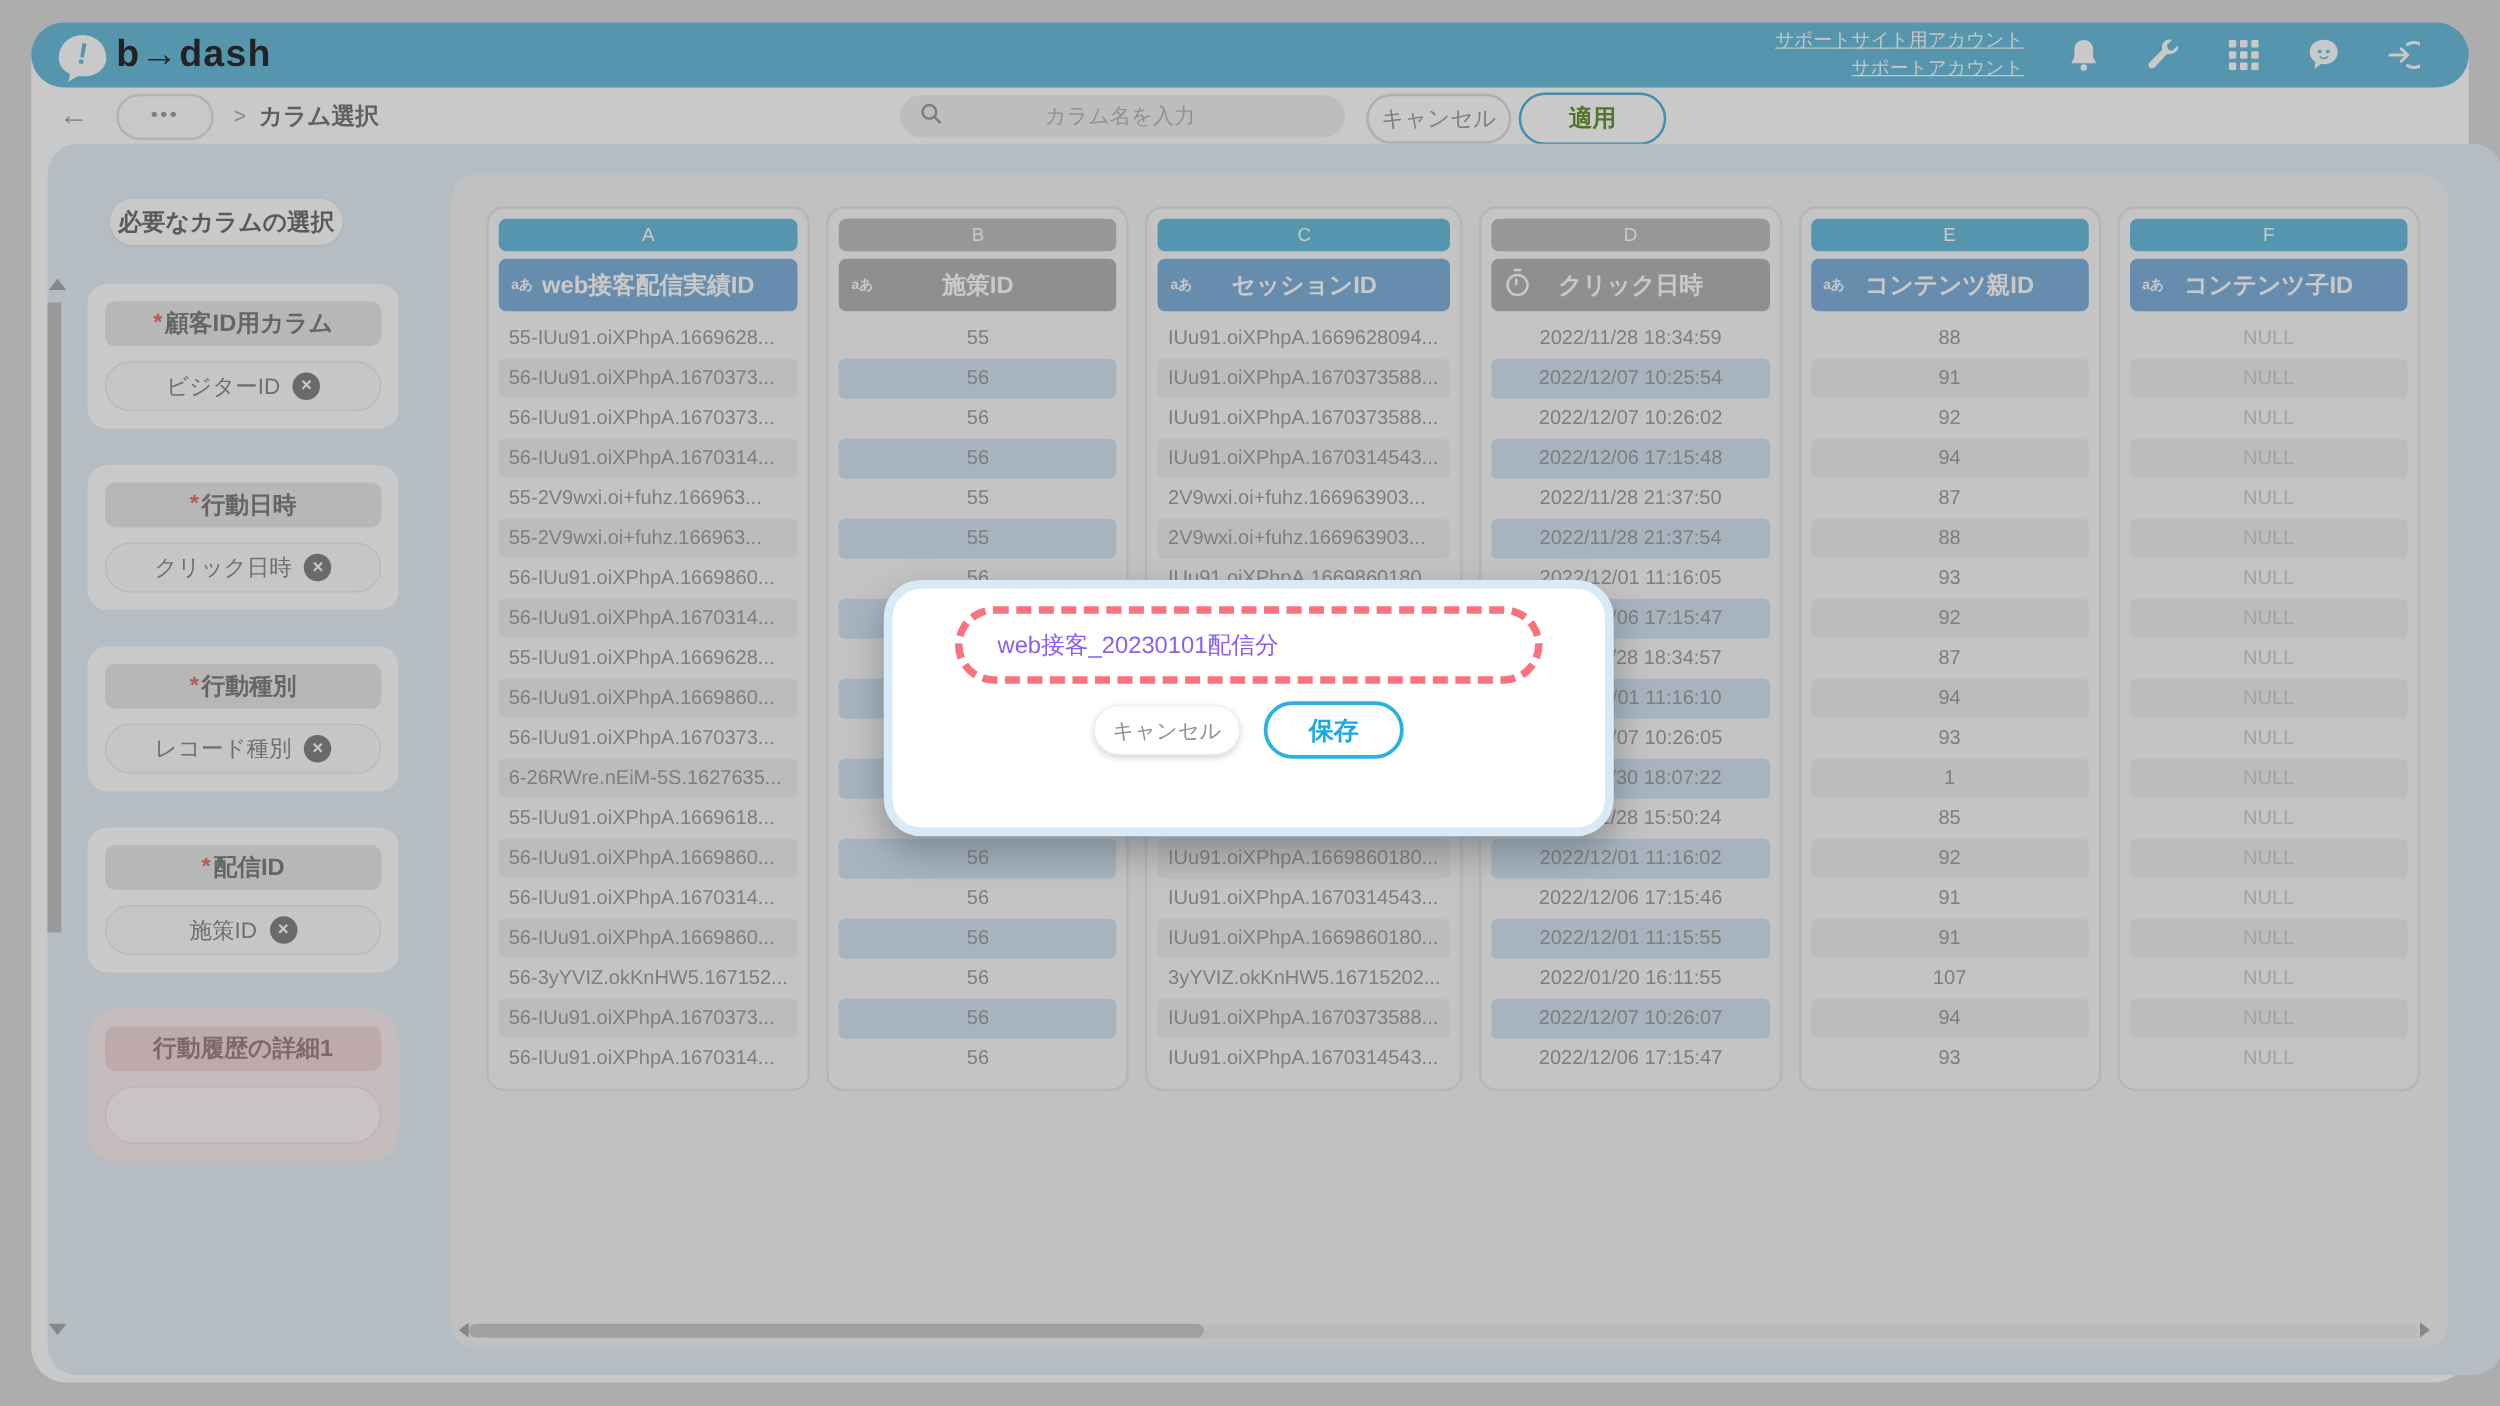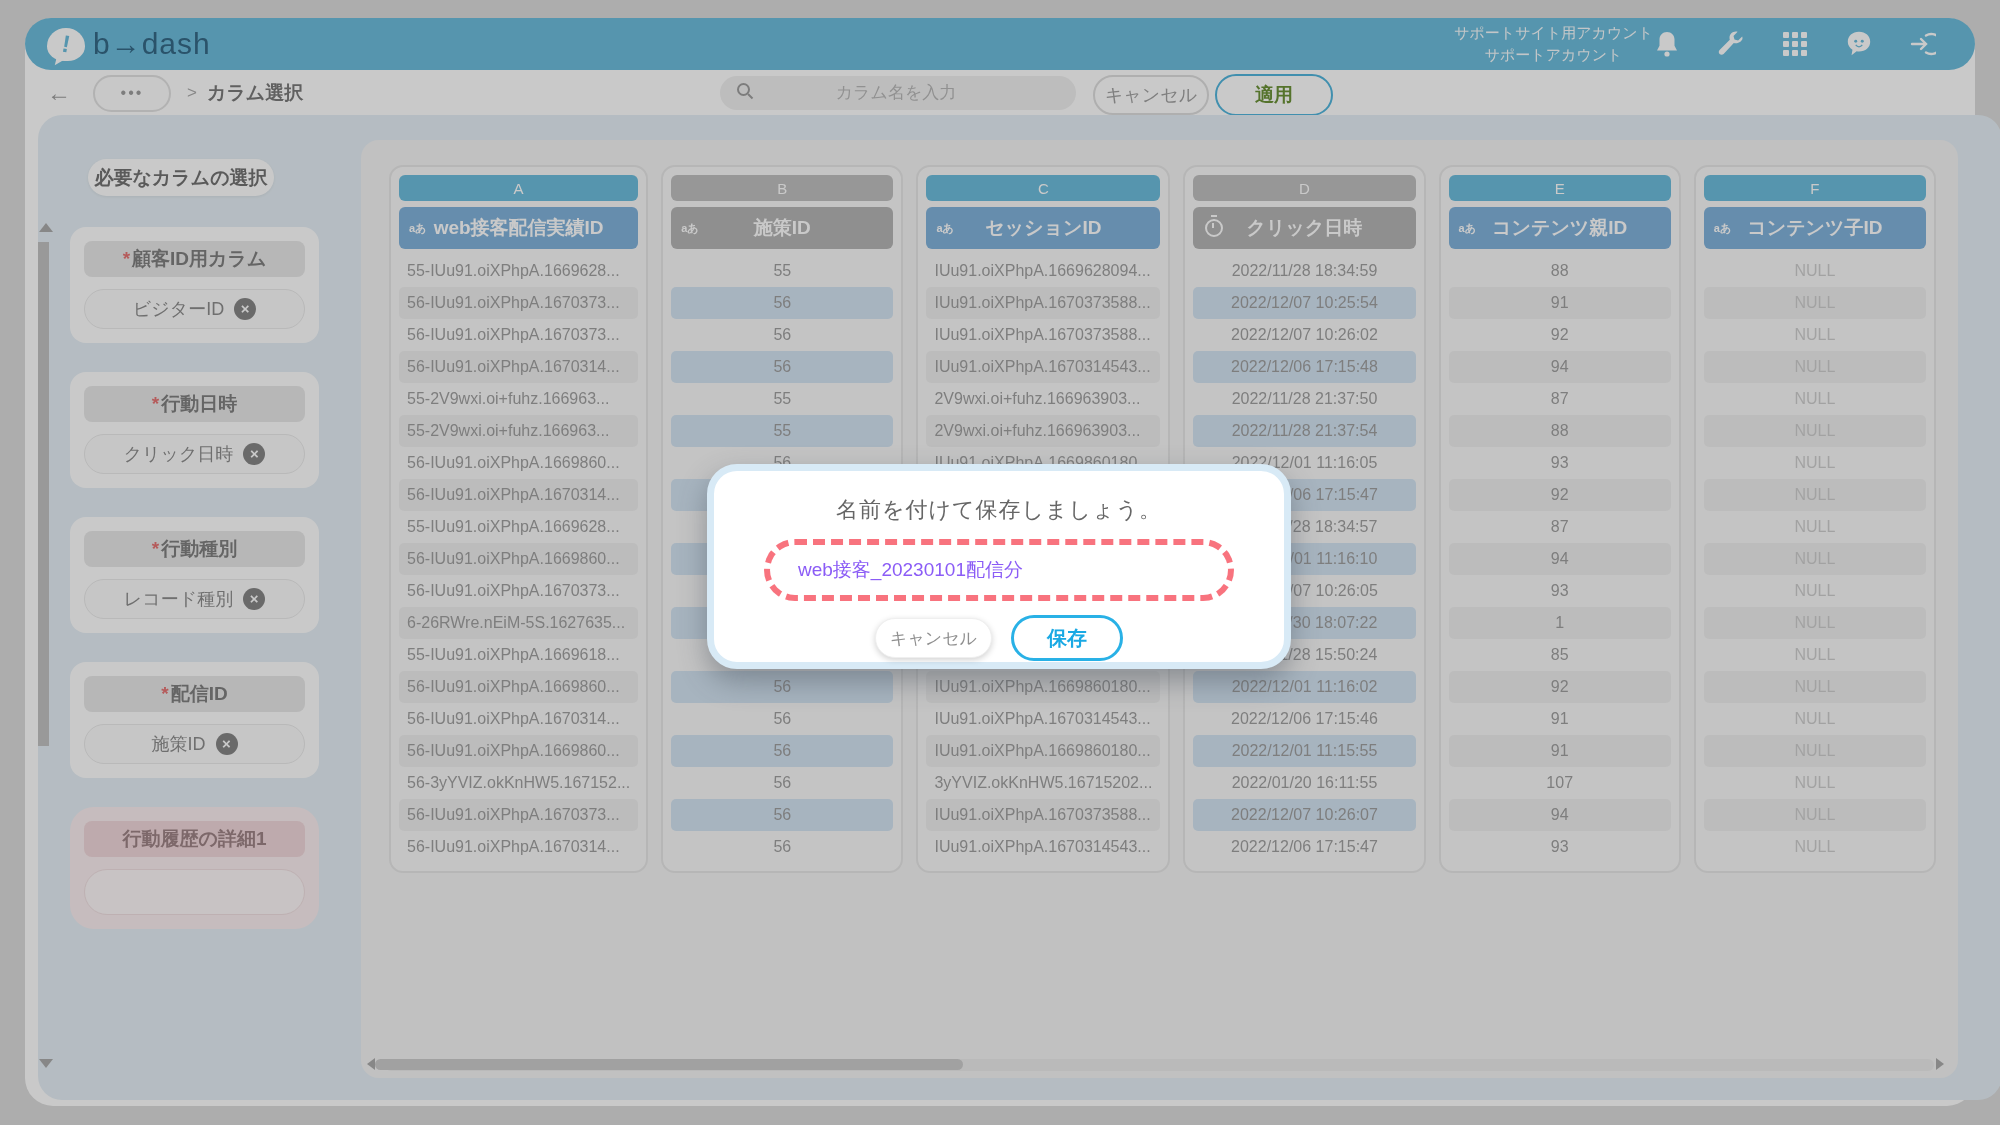--- a/index.html
+++ b/index.html
@@ -14,23 +14,23 @@
     background:#ffffff;border-radius:28px;}
   
   .navbar{position:absolute;left:0;top:0;width:1950px;height:52px;background:#4fb0d6;
     border-radius:26px;display:flex;align-items:center;}
   .logo{display:flex;align-items:center;gap:8px;margin-left:22px;}
   .logo-bubble{position:relative;width:38px;height:33px;background:#ffffff;
     border-radius:55% 55% 50% 50%/ 60% 60% 48% 48%;display:flex;align-items:center;justify-content:center;}
   .logo-bubble:after{content:"";position:absolute;left:9px;bottom:-6px;border:6px solid transparent;
     border-top-color:#ffffff;border-left-color:#ffffff;transform:rotate(14deg);}
   .logo-bang{color:#4fb0d6;font-weight:bold;font-size:24px;transform:rotate(10deg);line-height:1;}
-  .logo-text{color:#0c4a6e;font-size:30px;font-weight:normal;letter-spacing:1px;}
+  .logo-text{color:#000000;font-size:30px;font-weight:bold;letter-spacing:1px;}
   .nav-right{margin-left:auto;display:flex;align-items:center;gap:0;margin-right:38px;}
-  .nav-account{color:rgba(255,255,255,.95);font-size:15px;line-height:1.45;text-align:center;}
+  .nav-account{color:rgba(255,255,255,.95);font-size:15px;line-height:1.45;text-align:right;margin-right:34px;text-decoration:underline;}
   .nav-icons{display:flex;align-items:center;gap:36px;}
   .nav-icon{width:28px;height:28px;display:flex;align-items:center;justify-content:center;cursor:pointer;}
   .nav-icon svg{display:block;}
   
   .toolbar{position:absolute;left:0;top:52px;width:1950px;height:46px;display:flex;align-items:center;}
   .back-arrow{margin-left:22px;color:#8a8a8a;font-size:24px;line-height:1;cursor:pointer;}
   .dots-pill{margin-left:22px;width:74px;height:33px;border:2px solid #dcdcdc;border-radius:999px;
     display:flex;align-items:center;justify-content:center;color:#8a8a8a;font-size:16px;letter-spacing:2px;cursor:pointer;background:#fdfdfd;}
   .crumb-sep{margin-left:16px;color:#9a9a9a;font-size:17px;}
   .crumb-current{margin-left:10px;color:#5f5f5f;font-size:19px;font-weight:bold;}
@@ -390,21 +390,20 @@
       <div class="h-scroll-thumb"></div>
       <div class="h-scroll-left"></div>
       <div class="h-scroll-right"></div>
     </div>
   </div>
 </div>
 
 <div class="dim"></div>
 
 <div class="modal">
-  <div class="modal-title">名前を付けて保存しましょう。</div>
   <div class="modal-input-wrap">
     <input class="modal-input" value="web接客_20230101配信分" style="">
   </div>
   <div class="modal-btns">
     <span class="btn-cancel-modal">キャンセル</span>
     <span class="btn-save-modal">保存</span>
   </div>
 </div>
 
 </body></html>

